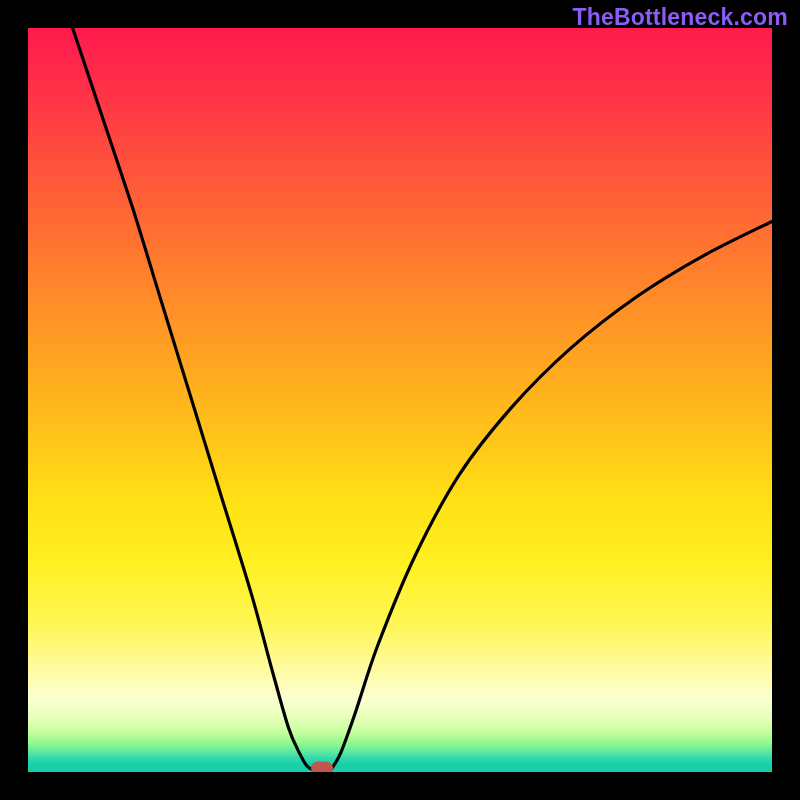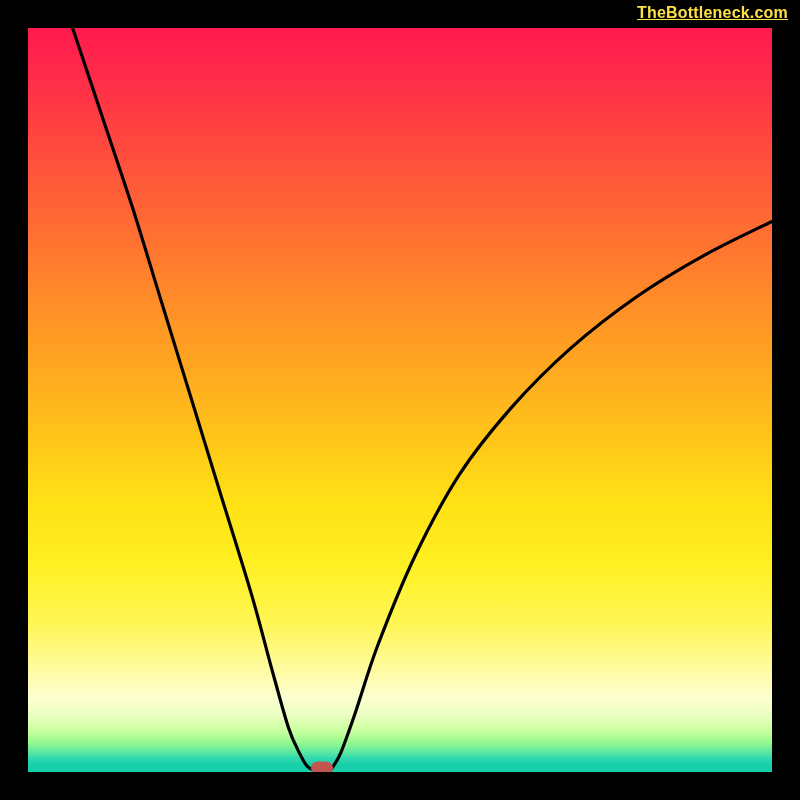--- a/index.html
+++ b/index.html
@@ -14,26 +14,25 @@
   .frame {
     position: relative;
     width: 800px;
     height: 800px;
     background: #000;
   }
   .watermark {
     position: absolute;
     top: 4px;
     right: 12px;
-    color: #fde047;
-    font-size: 16px;
+    color: #8b5cf6;
+    font-size: 23px;
     font-weight: 600;
     letter-spacing: 0.2px;
     user-select: none;
-    text-decoration: underline;
   }
   .plot {
     position: absolute;
     left: 28px;
     top: 28px;
     width: 744px;
     height: 744px;
     overflow: hidden;
   }
   .gradient {

